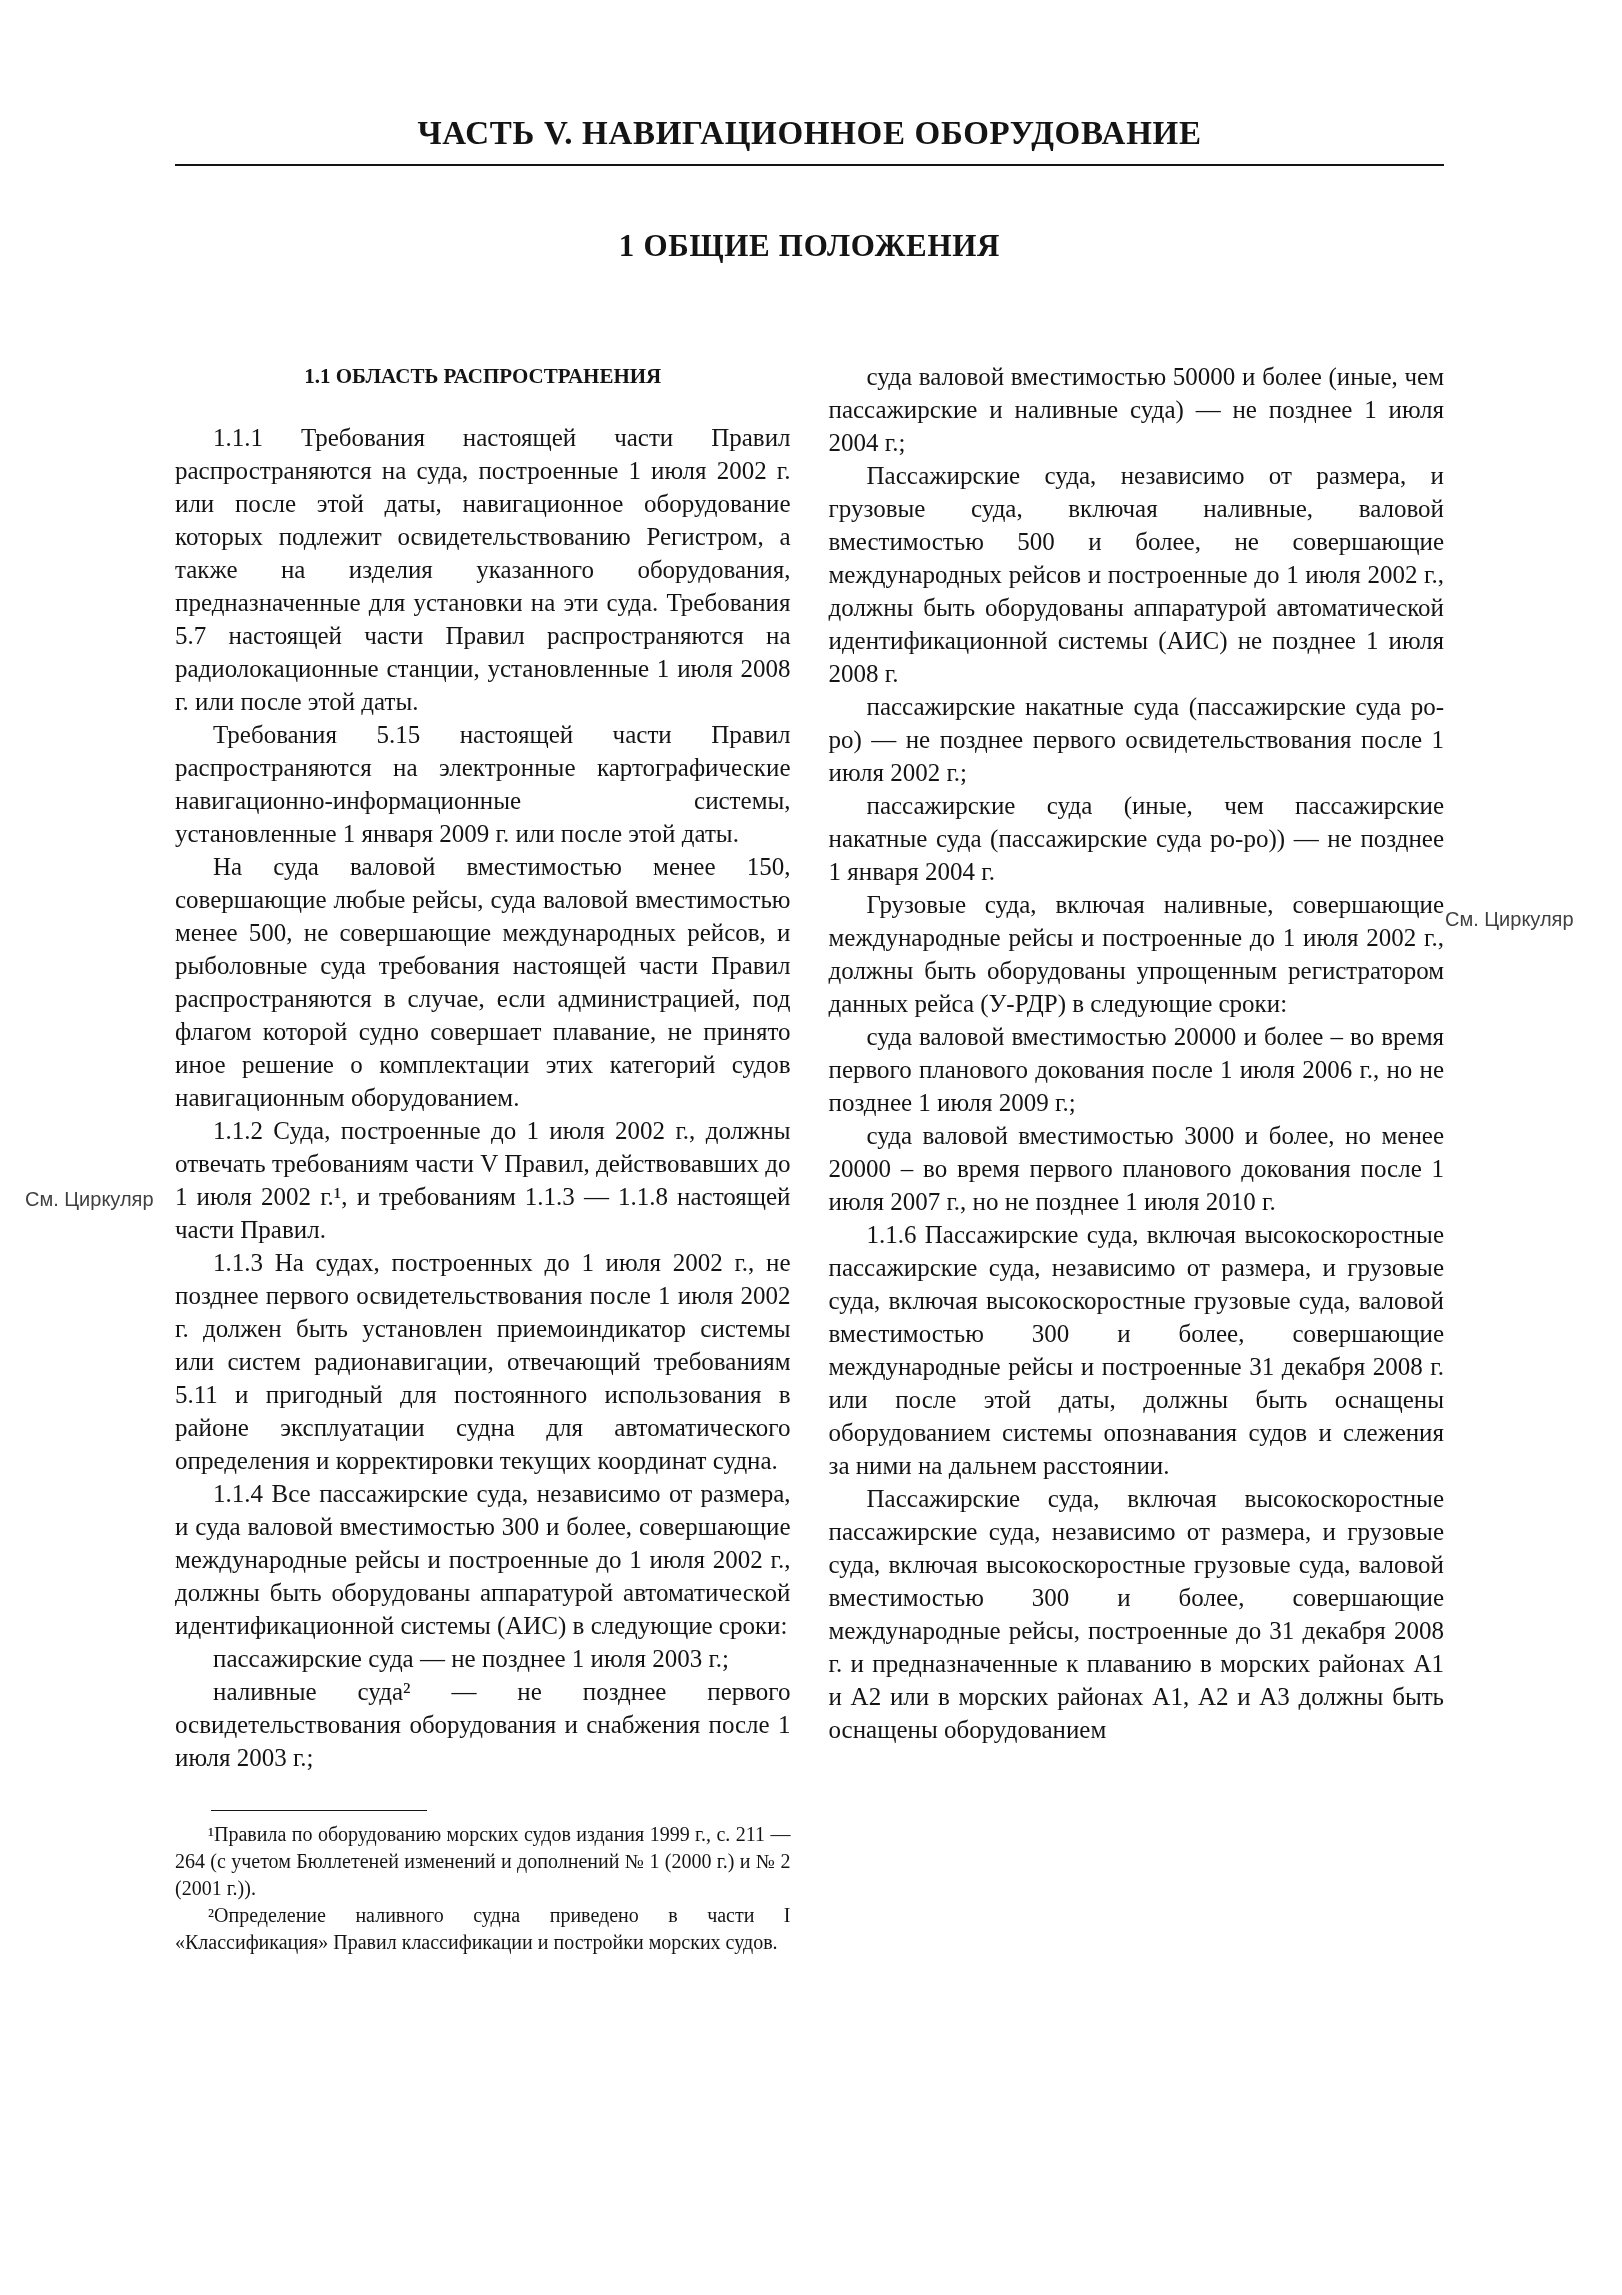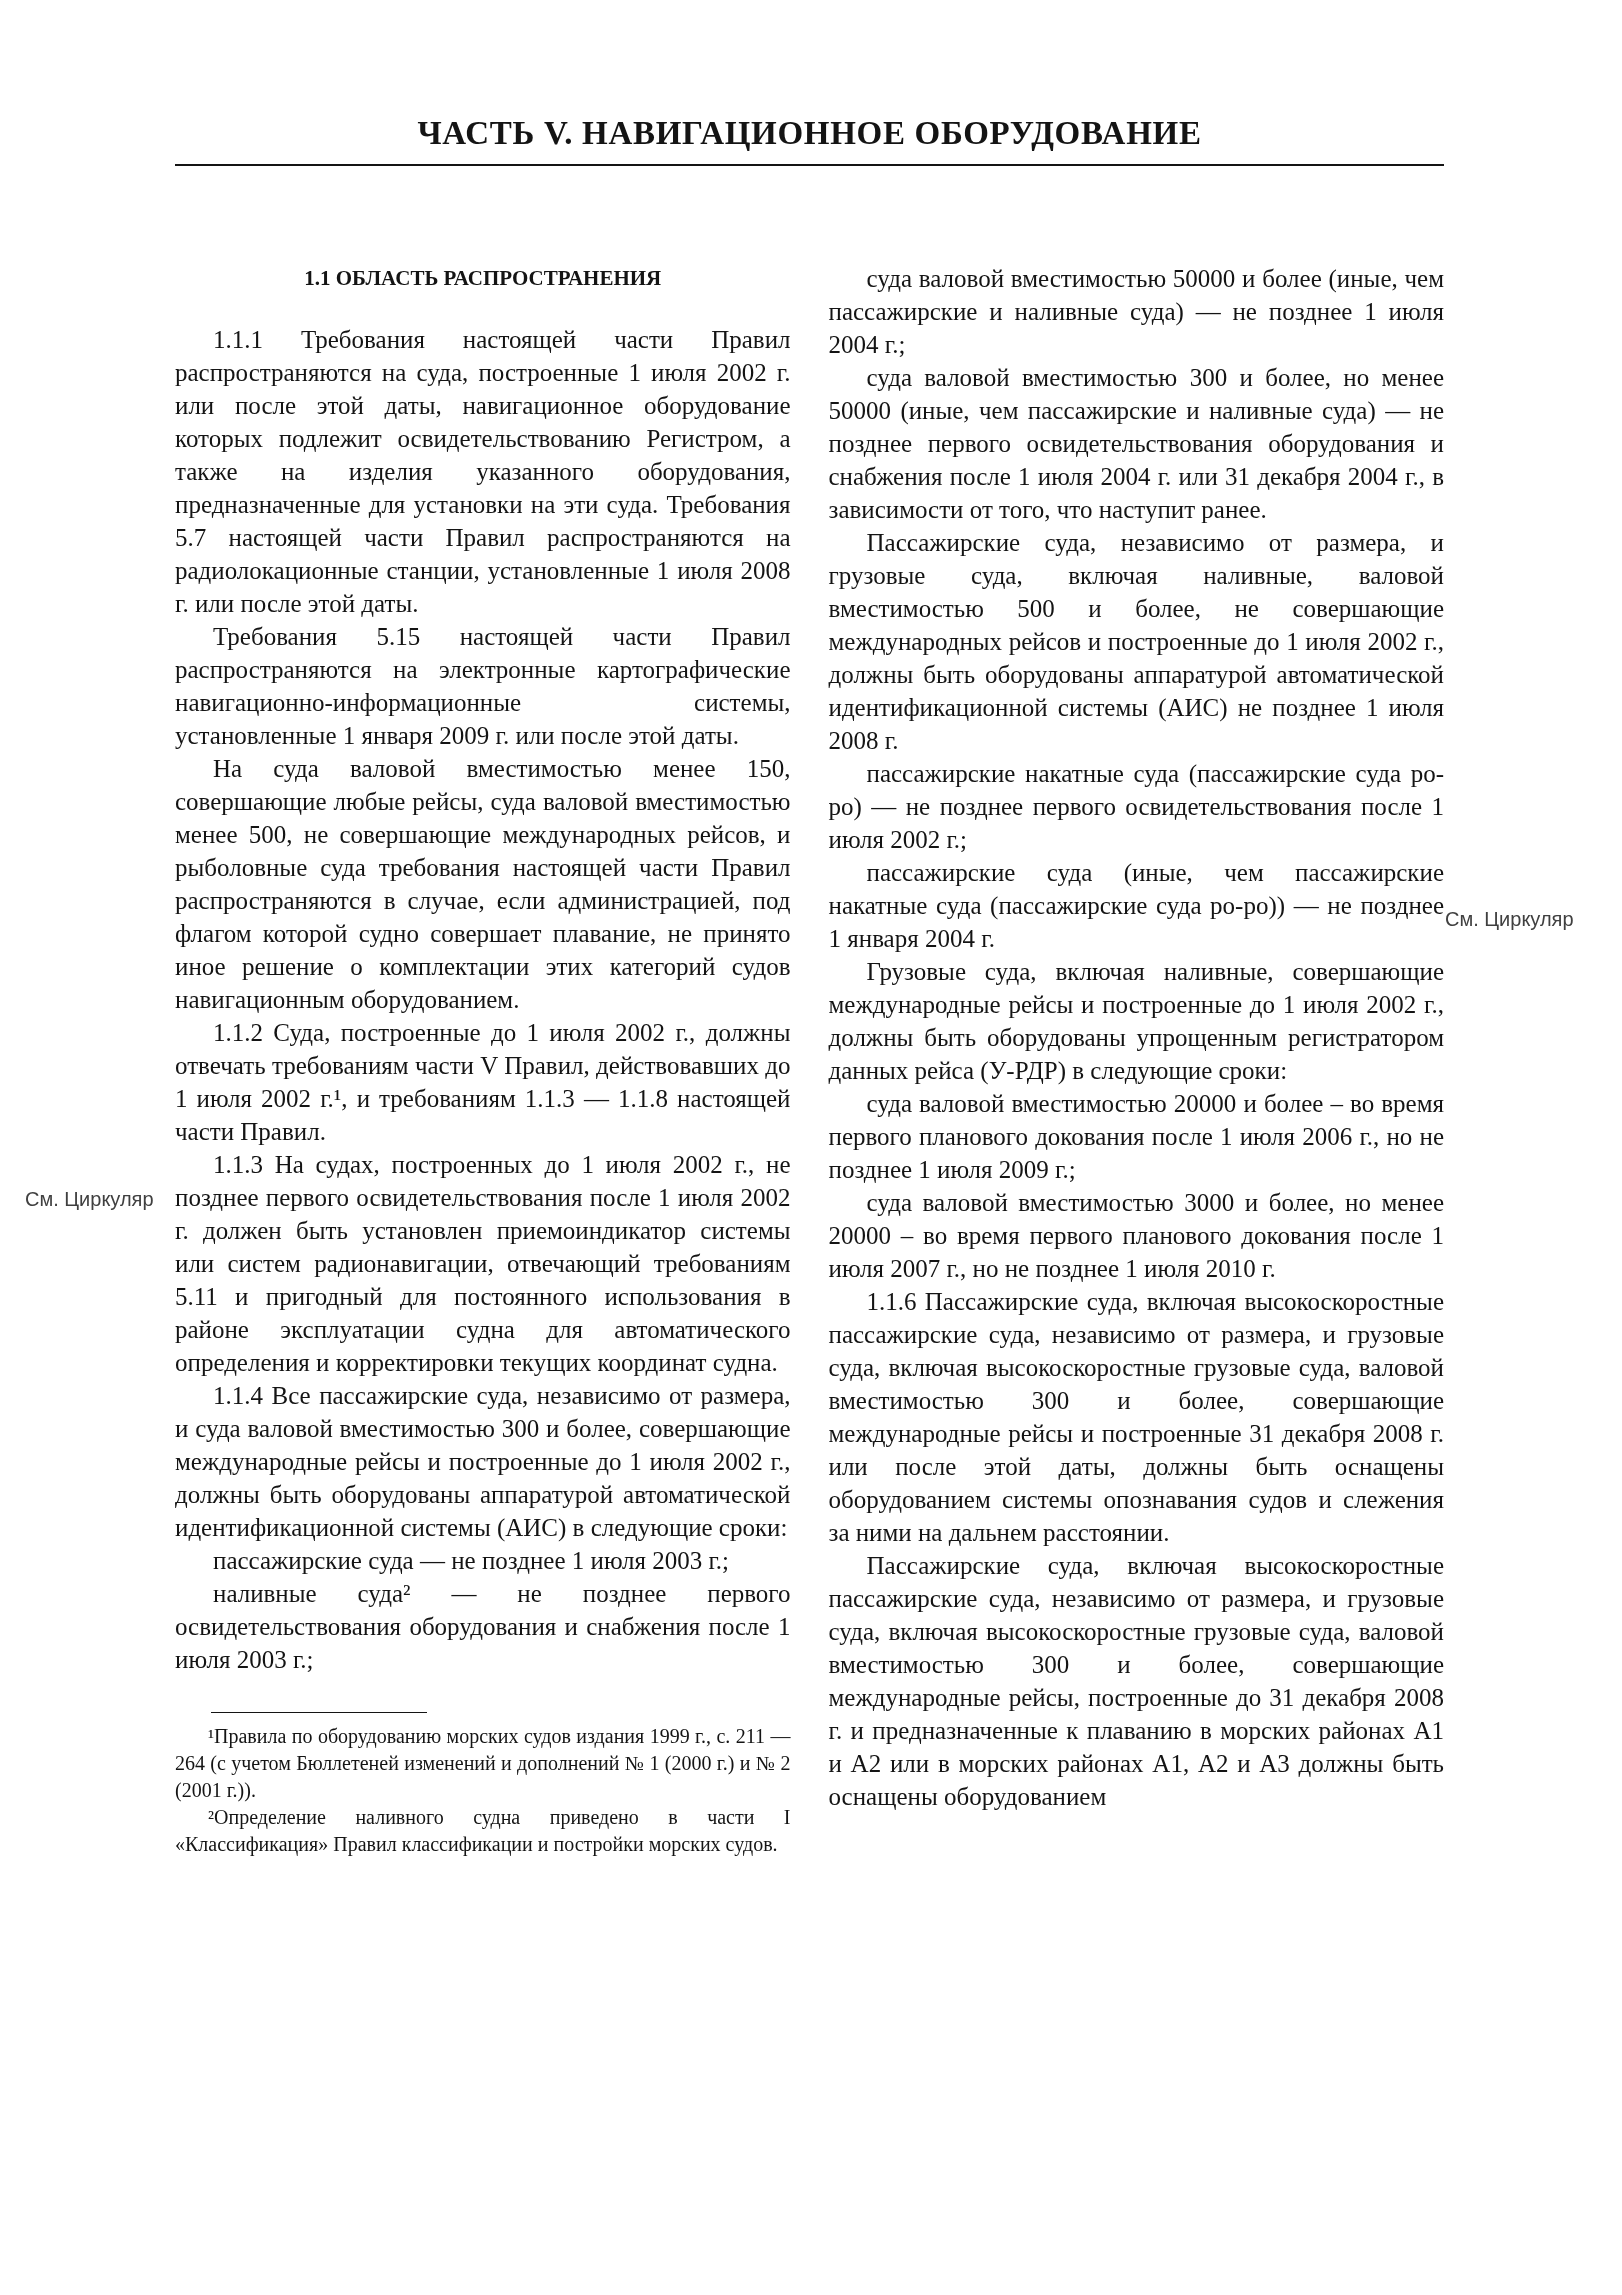--- a/index.html
+++ b/index.html
@@ -86,20 +86,21 @@
   .margin-note-right { left: 1445px; top: 906px; }
 </style>
 </head>
 <body>
 
 <div class="page">
 
   <div class="header-title">ЧАСТЬ V. НАВИГАЦИОННОЕ ОБОРУДОВАНИЕ</div>
   <hr class="header-rule">
 
+  <div class="chapter-title">1 ОБЩИЕ ПОЛОЖЕНИЯ</div>
 
   <div class="columns">
 
     <div class="column">
       <div class="section-heading">1.1 ОБЛАСТЬ РАСПРОСТРАНЕНИЯ</div>
       <p class="para">1.1.1 Требования настоящей части Правил распространяются на суда, построенные 1 июля 2002 г. или после этой даты, навигационное оборудование которых подлежит освидетельствованию Регистром, а также на изделия указанного оборудования, предназначенные для установки на эти суда. Требования 5.7 настоящей части Правил распространяются на радиолокационные станции, установленные 1 июля 2008 г. или после этой даты.</p>
       <p class="para">Требования 5.15 настоящей части Правил распространяются на электронные картографические навигационно-информационные системы, установленные 1 января 2009 г. или после этой даты.</p>
       <p class="para">На суда валовой вместимостью менее 150, совершающие любые рейсы, суда валовой вместимостью менее 500, не совершающие международных рейсов, и рыболовные суда требования настоящей части Правил распространяются в случае, если администрацией, под флагом которой судно совершает плавание, не принято иное решение о комплектации этих категорий судов навигационным оборудованием.</p>
       <p class="para">1.1.2 Суда, построенные до 1 июля 2002 г., должны отвечать требованиям части V Правил, действовавших до 1 июля 2002 г.¹, и требованиям 1.1.3 — 1.1.8 настоящей части Правил.</p>
       <p class="para">1.1.3 На судах, построенных до 1 июля 2002 г., не позднее первого освидетельствования после 1 июля 2002 г. должен быть установлен приемоиндикатор системы или систем радионавигации, отвечающий требованиям 5.11 и пригодный для постоянного использования в районе эксплуатации судна для автоматического определения и корректировки текущих координат судна.</p>
@@ -109,21 +110,20 @@
 
       <div class="footnotes">
         <hr class="footnote-separator">
         <p class="footnote">¹Правила по оборудованию морских судов издания 1999 г., с. 211 — 264 (с учетом Бюллетеней изменений и дополнений № 1 (2000 г.) и № 2 (2001 г.)).</p>
         <p class="footnote">²Определение наливного судна приведено в части I «Классификация» Правил классификации и постройки морских судов.</p>
       </div>
     </div>
 
     <div class="column">
       <p class="para">суда валовой вместимостью 50000 и более (иные, чем пассажирские и наливные суда) — не позднее 1 июля 2004 г.;</p>
-      <p class="para">суда валовой вместимостью 300 и более, но менее 50000 (иные, чем пассажирские и наливные суда) — не позднее первого освидетельствования оборудования и снабжения после 1 июля 2004 г. или 31 декабря 2004 г., в зависимости от того, что наступит ранее.</p>
       <p class="para">Пассажирские суда, независимо от размера, и грузовые суда, включая наливные, валовой вместимостью 500 и более, не совершающие международных рейсов и построенные до 1 июля 2002 г., должны быть оборудованы аппаратурой автоматической идентификационной системы (АИС) не позднее 1 июля 2008 г.</p>
       <p class="para">пассажирские накатные суда (пассажирские суда ро-ро) — не позднее первого освидетельствования после 1 июля 2002 г.;</p>
       <p class="para">пассажирские суда (иные, чем пассажирские накатные суда (пассажирские суда ро-ро)) — не позднее 1 января 2004 г.</p>
       <p class="para">Грузовые суда, включая наливные, совершающие международные рейсы и построенные до 1 июля 2002 г., должны быть оборудованы упрощенным регистратором данных рейса (У-РДР) в следующие сроки:</p>
       <p class="para">суда валовой вместимостью 20000 и более – во время первого планового докования после 1 июля 2006 г., но не позднее 1 июля 2009 г.;</p>
       <p class="para">суда валовой вместимостью 3000 и более, но менее 20000 – во время первого планового докования после 1 июля 2007 г., но не позднее 1 июля 2010 г.</p>
       <p class="para">1.1.6 Пассажирские суда, включая высокоскоростные пассажирские суда, независимо от размера, и грузовые суда, включая высокоскоростные грузовые суда, валовой вместимостью 300 и более, совершающие международные рейсы и построенные 31 декабря 2008 г. или после этой даты, должны быть оснащены оборудованием системы опознавания судов и слежения за ними на дальнем расстоянии.</p>
       <p class="para">Пассажирские суда, включая высокоскоростные пассажирские суда, независимо от размера, и грузовые суда, включая высокоскоростные грузовые суда, валовой вместимостью 300 и более, совершающие международные рейсы, построенные до 31 декабря 2008 г. и предназначенные к плаванию в морских районах А1 и А2 или в морских районах А1, А2 и А3 должны быть оснащены оборудованием</p>
     </div>
 

